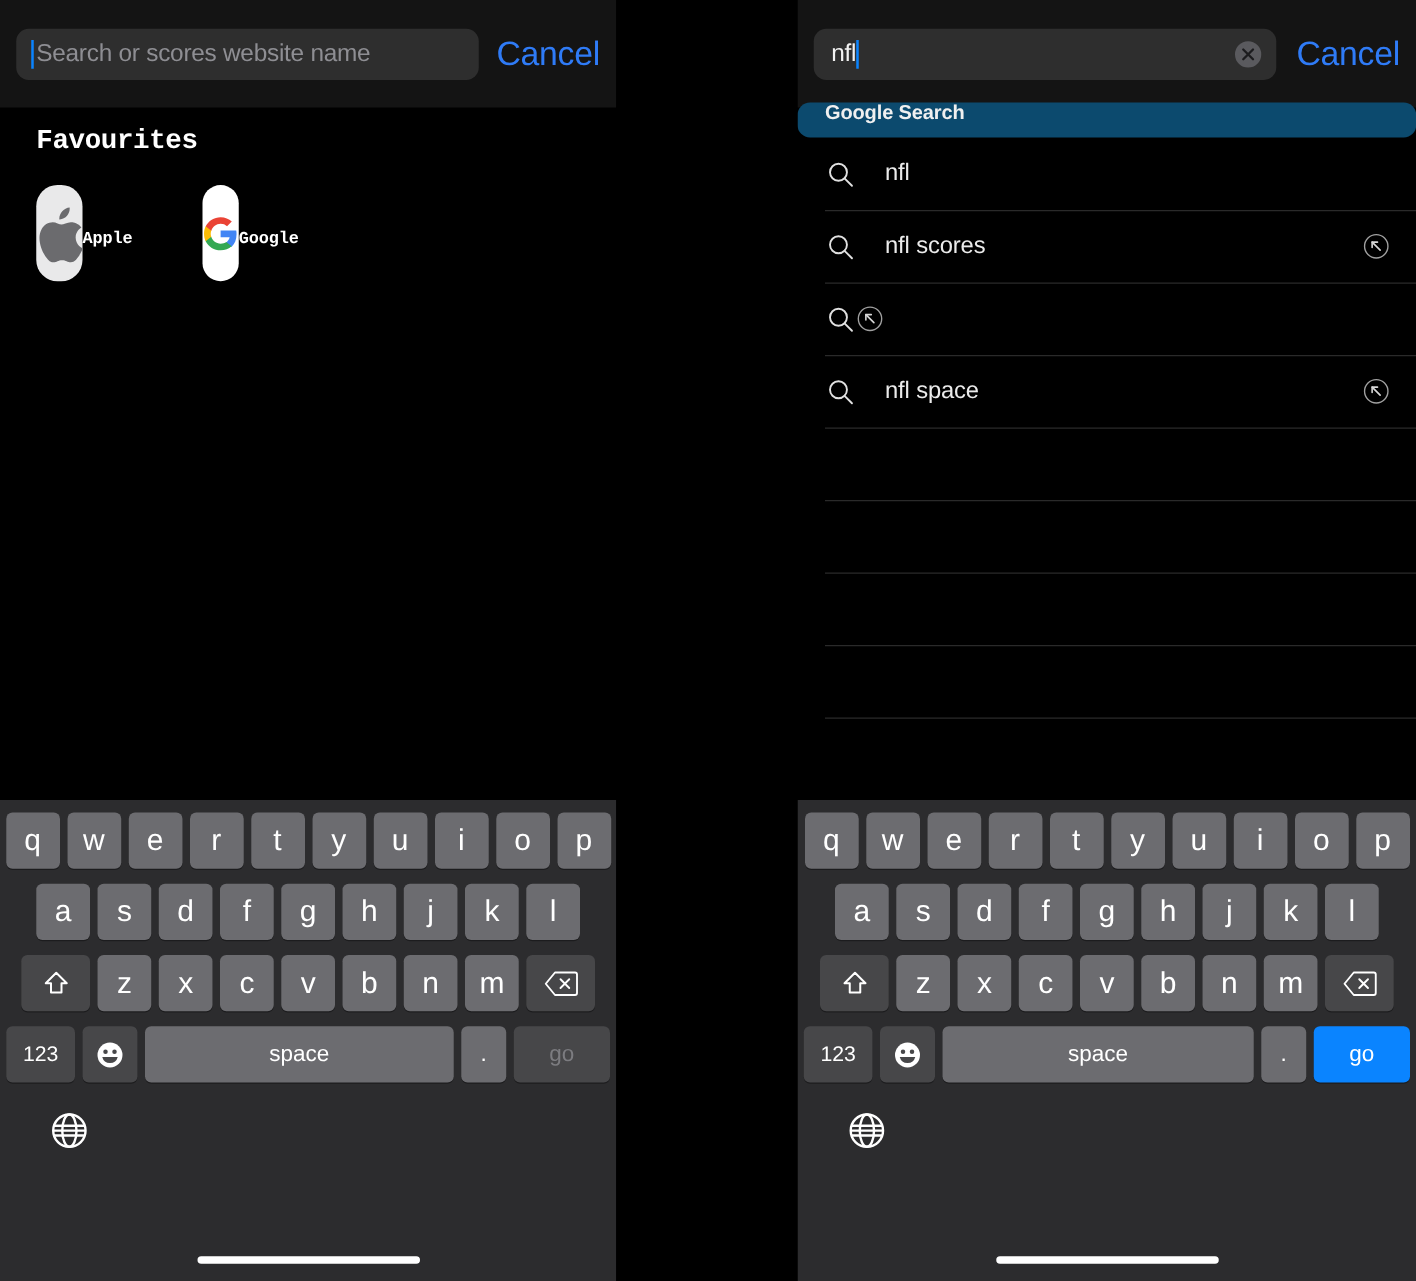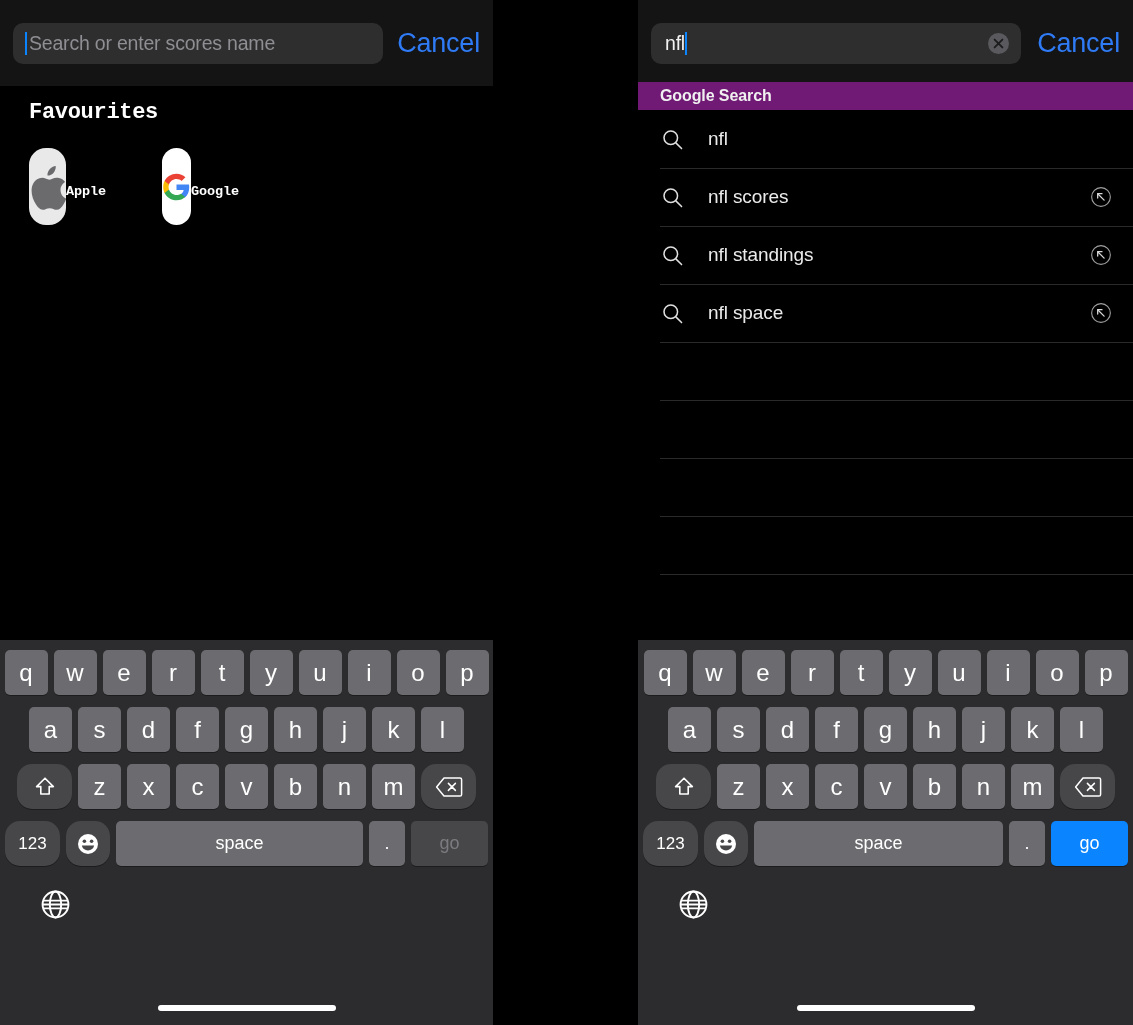--- a/index.html
+++ b/index.html
@@ -138,24 +138,25 @@
     letter-spacing: -0.1px;
   }
 
   
   .sugg-header {
     position: absolute;
     top: 82px;
     left: 0;
     right: 0;
     height: 28px;
-    background: #701a75;
-    display: flex;
-    align-items: center;
+    background: #0c4a6e;
+    display: flex;
+    align-items: flex-start;
     padding-left: 22px;
+    border-radius: 10px;
   }
   .sugg-header-text {
     color: #f0f0f0;
     font-size: 16px;
     font-weight: bold;
     letter-spacing: -0.1px;
   }
 
   .sugg-list {
     position: absolute;
@@ -235,21 +236,20 @@
     justify-content: center;
     font-size: 24px;
     height: 45px;
     width: 43px;
     flex: 0 0 auto;
     box-shadow: 0 1px 0 rgba(0,0,0,0.35);
     letter-spacing: 0;
   }
   .key-dark {
     background: #474749;
-    border-radius: 15px;
   }
   .key-wide-shift { width: 55px; }
   .key-wide-del   { width: 55px; }
   .key-123 { width: 55px; font-size: 17px; }
   .key-emoji { width: 44px; font-size: 21px; }
   .key-space { flex: 1 1 auto; font-size: 18px; }
   .key-period { width: 36px; font-size: 18px; }
   .key-go {
     width: 77px;
     font-size: 18px;
@@ -286,21 +286,21 @@
 </head>
 <body>
 
 <div class="screens">
 
   <div class="panel panel-left">
 
     <div class="searchbar-wrap">
       <div class="search-field">
         <div class="caret"></div>
-        <span class="search-text">Search or enter scores name</span>
+        <span class="search-text">Search or scores website name</span>
       </div>
       <div class="cancel-btn">Cancel</div>
     </div>
 
     <div class="favourites">
       <div class="fav-title">Favourites</div>
       <div class="fav-grid">
 
         <div class="fav-item">
           <div class="fav-tile tile-apple">
@@ -445,21 +445,20 @@
         </div>
       </div>
 
       <div class="sugg-row">
         <div class="sugg-icon">
           <svg width="21" height="21" viewBox="0 0 22 22" aria-hidden="true">
             <circle cx="9.2" cy="9.2" r="7.1" fill="none" stroke="#e0e0e0" stroke-width="1.6"></circle>
             <path d="M14.5 14.5l6 6" stroke="#e0e0e0" stroke-width="1.6" stroke-linecap="round"></path>
           </svg>
         </div>
-        <div class="sugg-label">nfl standings</div>
         <div class="sugg-arrow">
           <svg width="22" height="22" viewBox="0 0 24 24" aria-hidden="true">
             <circle cx="12" cy="12" r="10.2" fill="none" stroke="#a0a0a0" stroke-width="1.2"></circle>
             <path d="M15.4 15.4L8.4 8.4" stroke="#d8d8d8" stroke-width="1.4" stroke-linecap="round"></path>
             <path d="M8.4 13.1V8.4h4.7" fill="none" stroke="#d8d8d8" stroke-width="1.4" stroke-linecap="round" stroke-linejoin="round"></path>
           </svg>
         </div>
       </div>
 
       <div class="sugg-row">

